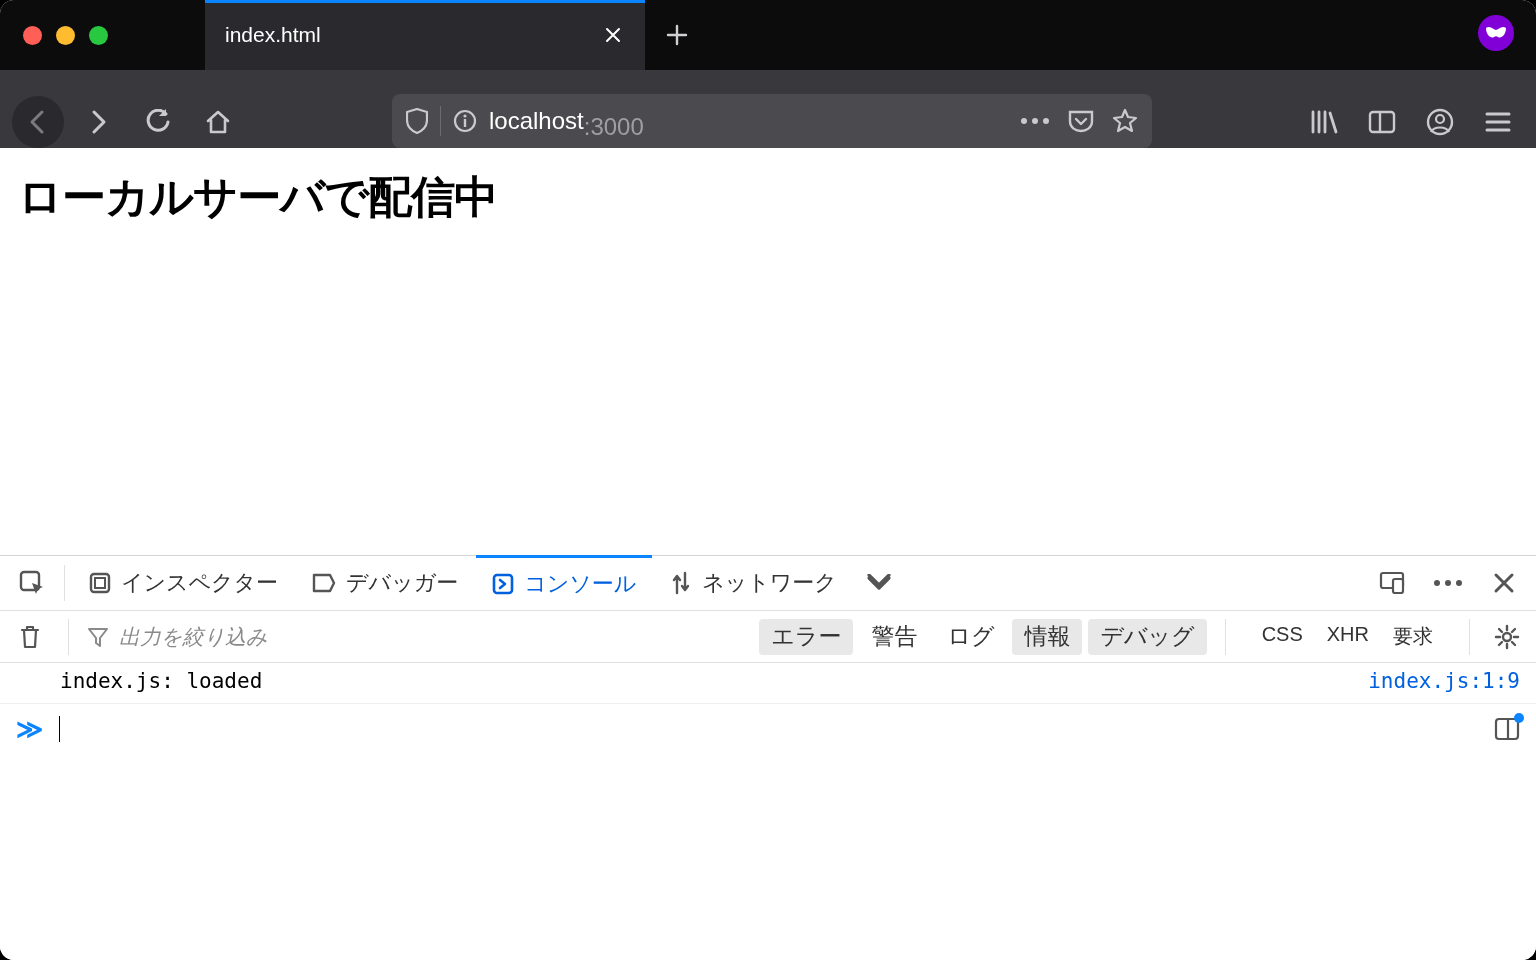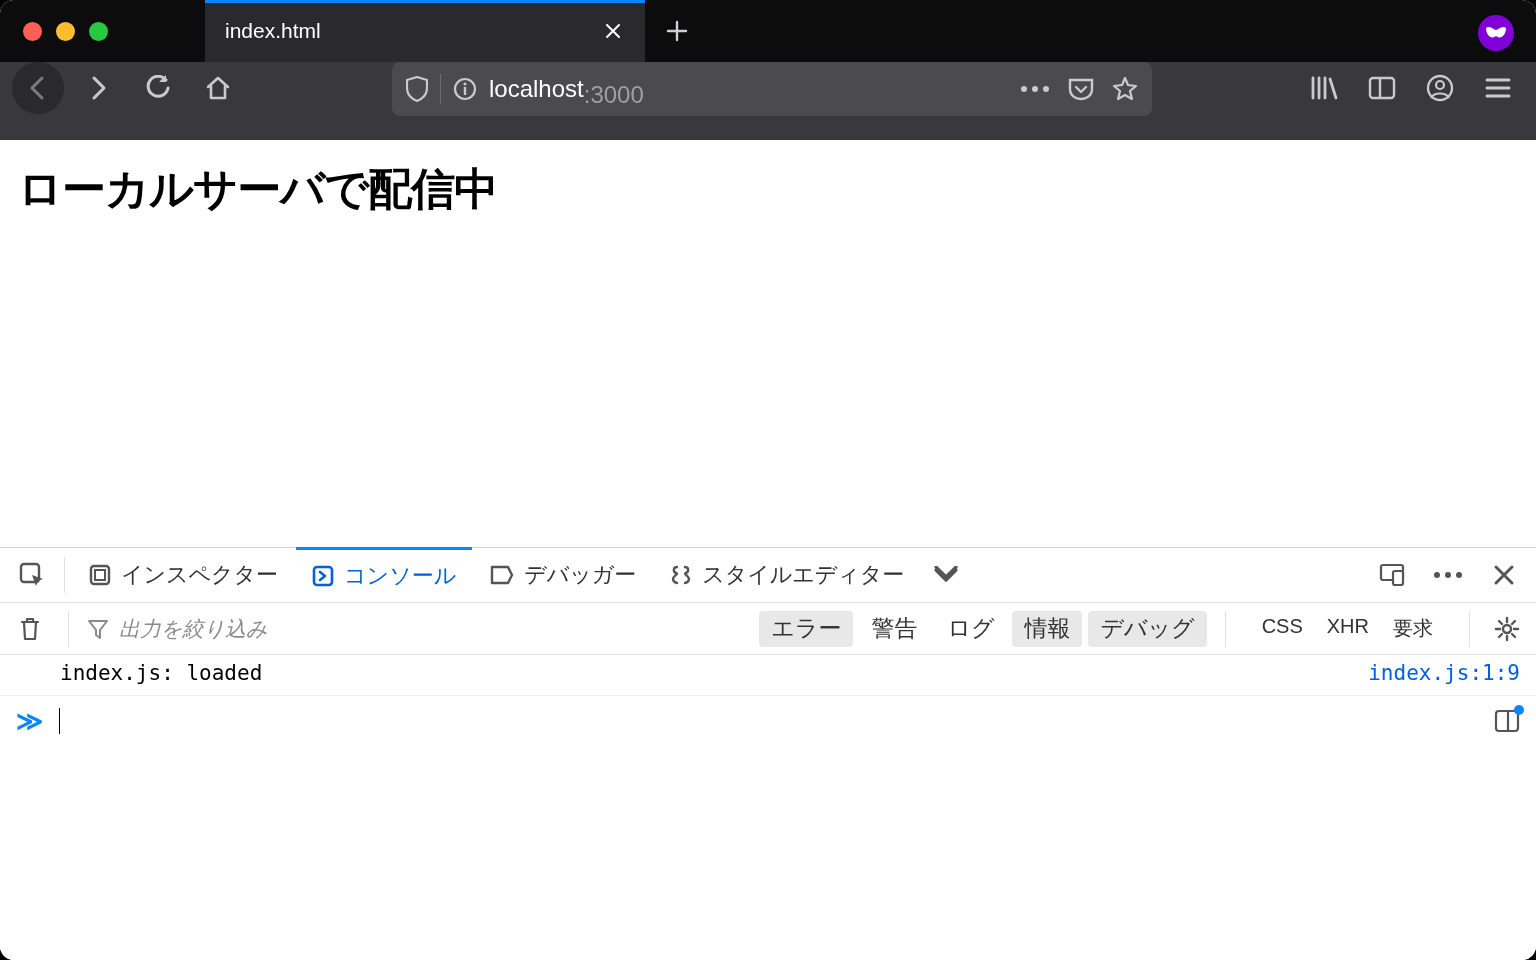--- a/index.html
+++ b/index.html
@@ -7,21 +7,21 @@
   
   .window {
     width: 1536px; height: 960px; background:#fff;
     display:flex; flex-direction:column;
     border-radius:14px; overflow:hidden;
   }
 
   
   .chrome-top { background:#0c0c0d; display:flex; flex-direction:column; }
   .tabstrip {
-    height:62px; display:flex; align-items:stretch; position:relative;
+    height:70px; display:flex; align-items:stretch; position:relative;
   }
   .traffic { display:flex; align-items:center; gap:14px; padding-left:23px; width:205px; }
   .dot { width:19px; height:19px; border-radius:50%; }
   .red{background:#ff5f57;} .yellow{background:#febc2e;} .green{background:#28c840;}
   .tab {
     width:440px; background:#2a2a2e; display:flex; align-items:center;
     padding:0 20px; font-size:21px; color:#fff; position:relative;
   }
   .tab::before{
     content:""; position:absolute; top:0; left:0; right:0; height:3px; background:#0a84ff;
@@ -33,21 +33,21 @@
     color:#ccc; font-size:30px; font-weight:300; cursor:pointer;
   }
   .spacer{flex:1;}
   .account-badge{
     width:36px;height:36px; border-radius:50%; background:#8000d7;
     display:flex;align-items:center;justify-content:center;
     margin:15px 22px 0 0; color:#fff;
   }
 
   .toolbar{
-    height:78px; background:#38383d; display:flex; align-items:flex-start;
+    height:78px; background:#38383d; display:flex; align-items:flex-end;
     padding:0 12px; gap:8px; color:#ccc;
   }
   .tbtn{
     width:52px;height:52px; display:flex;align-items:center;justify-content:center;
     border-radius:8px; color:#c9c9cf; cursor:pointer; font-size:24px;
   }
   .tbtn.disabled{ color:#6c6c72; background:#2a2a2e; border-radius:26px;}
   .urlbar{
     flex:0 0 760px; height:54px; margin-left:140px; background:#4a4a4f;
     border-radius:8px; display:flex; align-items:center; padding:0 14px; gap:12px;
@@ -270,48 +270,49 @@
       <div class="dt-tab">
         <span class="ico">
           <svg width="22" height="22" viewBox="0 0 22 22">
               <rect x="2" y="2" width="18" height="18" rx="3" fill="none" stroke="#555" stroke-width="2.4"></rect>
               <rect x="6" y="6" width="10" height="10" fill="none" stroke="#555" stroke-width="2"></rect>
             </svg>
         </span>
         <span>インスペクター</span>
       </div>
 
+      <div class="dt-tab">
+        <span class="ico">
+          <svg width="24" height="20" viewBox="0 0 24 20">
+              <path d="M2 2 H18 L22 10 L18 18 H2 Z" fill="none" stroke="#555" stroke-width="2.4" stroke-linejoin="round"></path>
+            </svg>
+        </span>
+        <span>デバッガー</span>
+      </div>
+
       <div class="dt-tab active">
         <span class="ico">
           <svg width="22" height="22" viewBox="0 0 22 22">
               <rect x="2" y="2" width="18" height="18" rx="3" fill="none" stroke="#0060df" stroke-width="2.6"></rect>
               <path d="M8 7 L13 11 L8 15" fill="none" stroke="#0060df" stroke-width="2.6" stroke-linecap="round" stroke-linejoin="round"></path>
             </svg>
         </span>
         <span>コンソール</span>
       </div>
 
       <div class="dt-tab">
         <span class="ico">
-          <svg width="24" height="20" viewBox="0 0 24 20">
-              <path d="M2 2 H18 L22 10 L18 18 H2 Z" fill="none" stroke="#555" stroke-width="2.4" stroke-linejoin="round"></path>
-            </svg>
-        </span>
-        <span>デバッガー</span>
-      </div>
-
-
-      <div class="dt-tab">
-        <span class="ico">
-          <svg width="22" height="22" viewBox="0 0 22 22">
-              <path d="M7 3 C3 3 3 8 6 9 C9 10 3 12 3 15 C3 18 7 19 7 19 M15 3 C19 3 19 8 16 9 C13 10 19 12 19 15 C19 18 15 19 15 19" fill="none" stroke="#555" stroke-width="2.4" stroke-linecap="round"></path>
-            </svg>
-        </span>
-        <span>スタイルエディター</span>
-      </div>
+          <svg width="22" height="24" viewBox="0 0 22 24">
+              <path d="M7 22 L7 6 M4 9 L7 5 L10 9" fill="none" stroke="#555" stroke-width="2.4" stroke-linecap="round" stroke-linejoin="round"></path>
+              <path d="M15 2 L15 18 M12 15 L15 19 L18 15" fill="none" stroke="#555" stroke-width="2.4" stroke-linecap="round" stroke-linejoin="round"></path>
+            </svg>
+        </span>
+        <span>ネットワーク</span>
+      </div>
+
 
       <div class="dt-icon-btn">
         <svg width="28" height="18" viewBox="0 0 28 18">
             <path d="M4 4 L14 14 L24 4" fill="none" stroke="#555" stroke-width="3.2" stroke-linecap="round" stroke-linejoin="round"></path>
             <path d="M4 4 L14 14 L24 4" fill="none" stroke="#555" stroke-width="3.2" stroke-linecap="round" stroke-linejoin="round" transform="translate(0,-3)"></path>
           </svg>
       </div>
 
       <div class="dt-right">
         <div class="dt-icon-btn">

